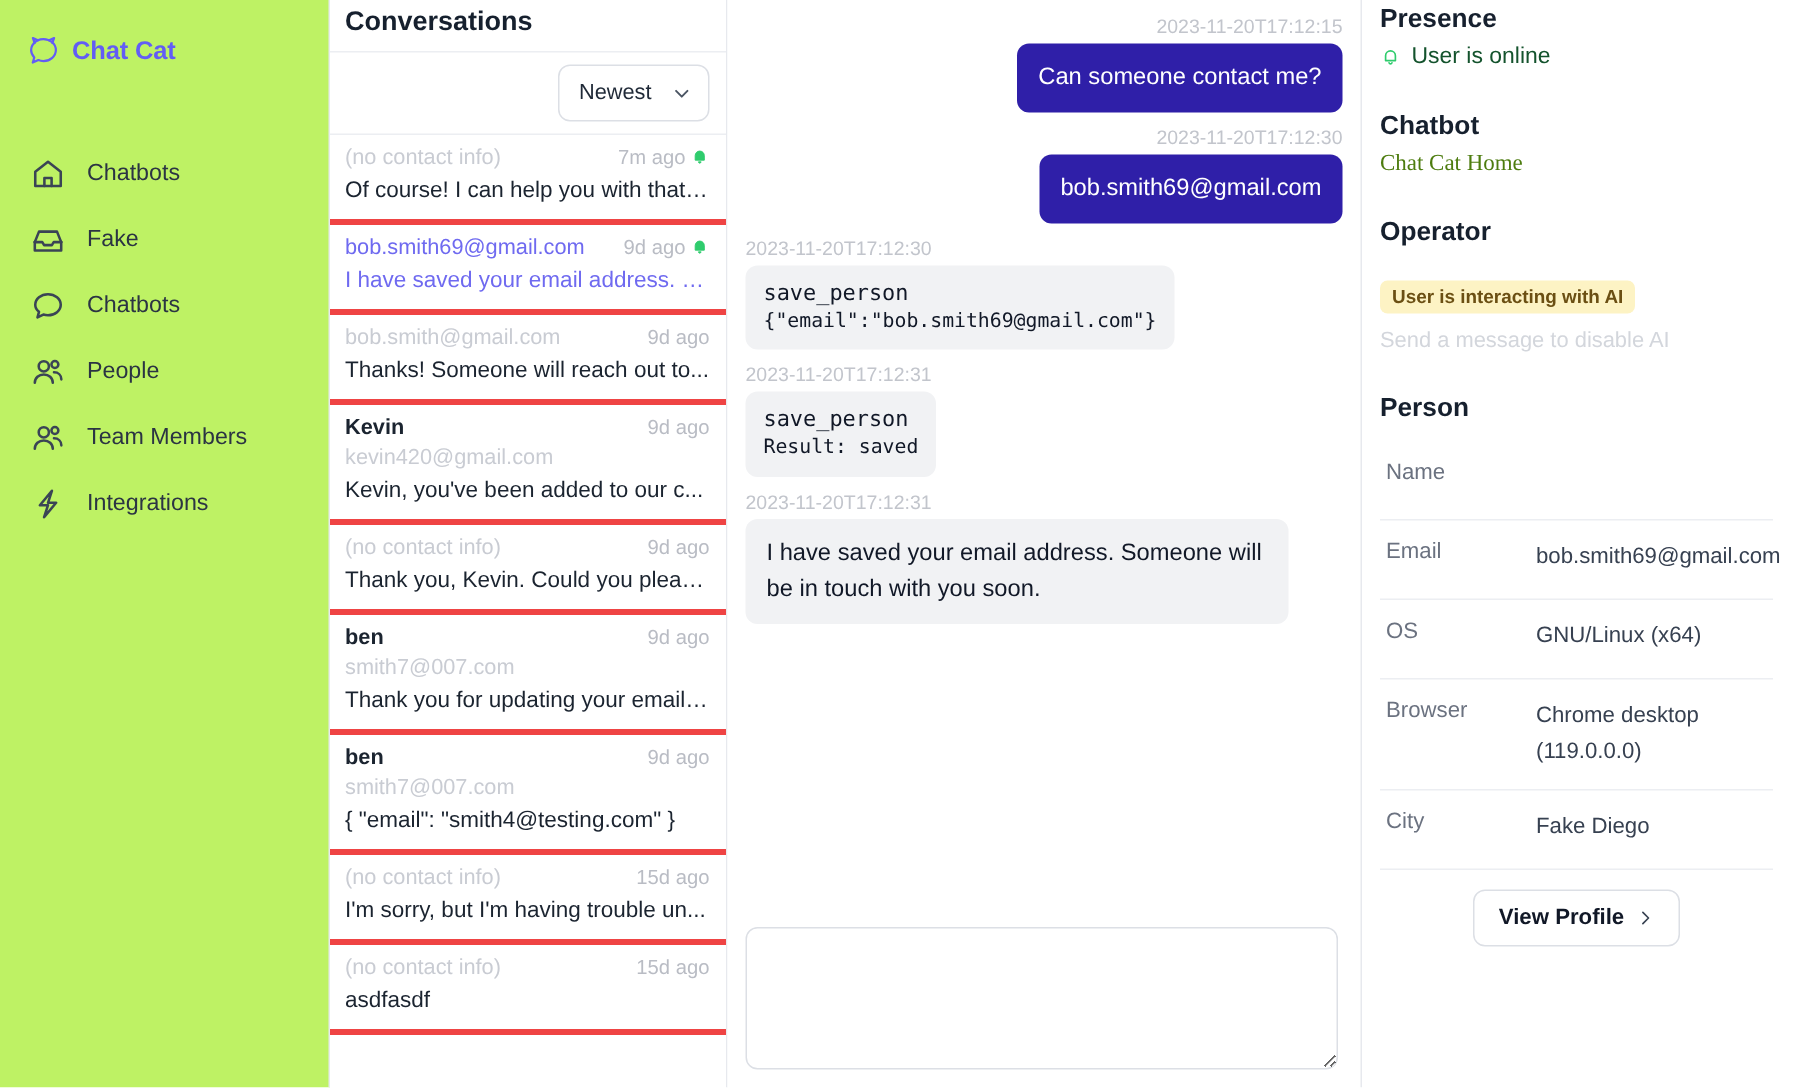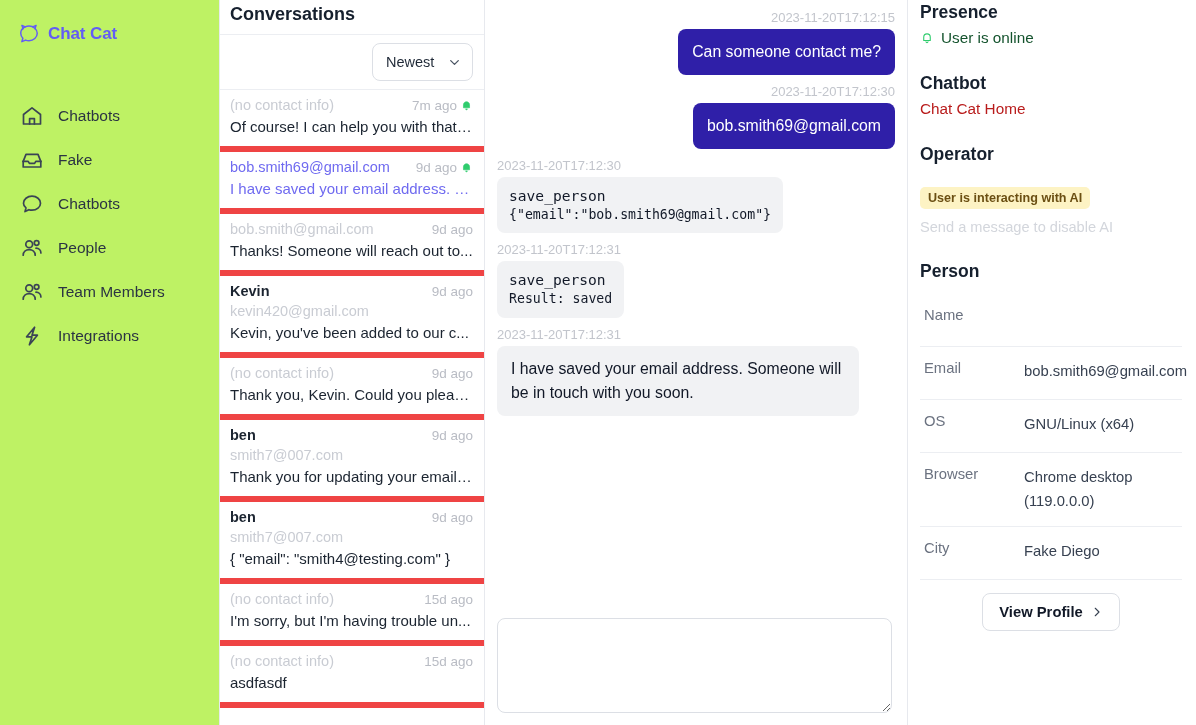--- a/index.html
+++ b/index.html
@@ -67,21 +67,21 @@
     border: 1px solid #dcdfe5; border-radius: 8px;
     padding: 0 11px 0 13px;
     background: #fff; cursor: pointer;
     font-size: 14.5px; color: #1f2937;
   }
   .chev { width: 13px; height: 13px; display: block; color: #4b5563; }
 
   .conv-scroll { overflow: hidden; flex: 1; }
   .conv-row {
     padding: 6px 11px 9px 10px;
-    border-bottom: 6px solid #ef4444;
+    border-bottom: 4px solid #ef4444;
     cursor: pointer;
     line-height: 1.32;
   }
   .conv-top {
     display: flex; align-items: baseline; justify-content: space-between;
     gap: 6px;
   }
   .conv-who {
     font-size: 14.5px; color: #c9ccd3; white-space: nowrap;
     overflow: hidden; text-overflow: ellipsis;
@@ -159,21 +159,21 @@
   }
   .sec-title.sp { margin-top: 24px; }
   .presence {
     display: flex; align-items: center; gap: 7px;
     margin-top: 6px;
   }
   .presence-bell { width: 14px; height: 14px; display: block; color: #2fcc6d; }
   .presence-text { font-size: 15.3px; color: #14532d; }
   .bot-link {
     display: inline-block; margin-top: 6px;
-    font-size: 15.3px; color: #b91c1c; cursor: pointer;
+    font-size: 15.3px; color: #4d7c0f; cursor: pointer; font-family: Liberation Serif, serif;
   }
   .op-badge {
     display: inline-block; margin-top: 22px;
     background: #fdf3c4; color: #6b4f13;
     font-size: 12.6px; font-weight: bold;
     border-radius: 5px; padding: 4px 8px;
   }
   .op-hint { font-size: 14.6px; color: #d3d6dc; margin-top: 10px; }
 
   .person { margin-top: 12px; }

